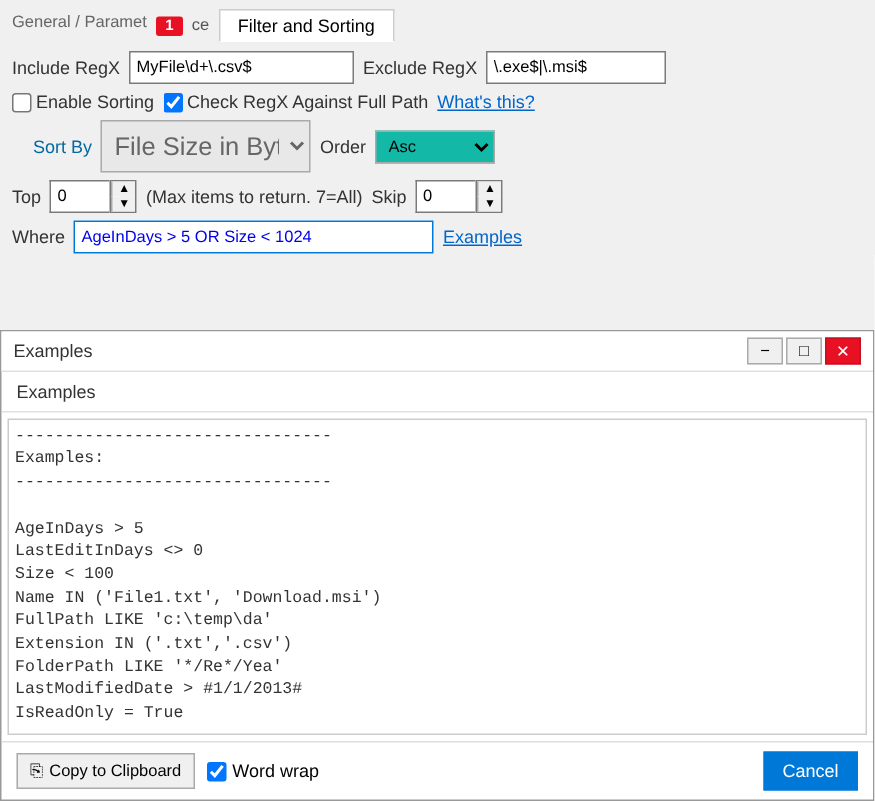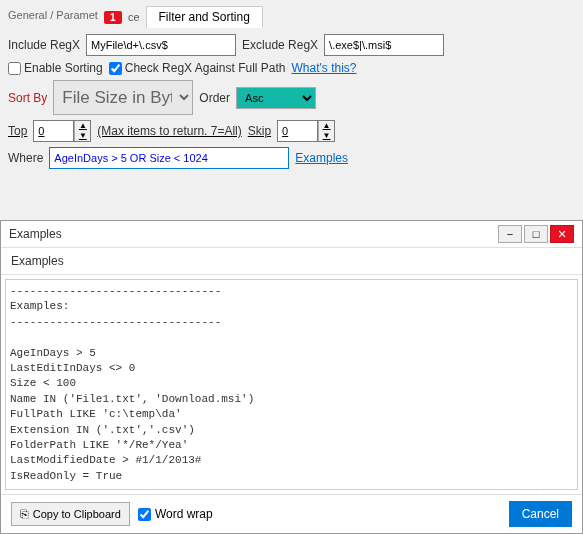--- a/index.html
+++ b/index.html
@@ -110,21 +110,20 @@
       height: 22px;
       font-size: 11px;
       width: 80px;
     }
 
     .top-row2 {
       display: flex;
       align-items: center;
       gap: 6px;
       margin-bottom: 5px;
-      text-decoration: underline;
     }
 
     .spinner-group {
       display: flex;
       flex-direction: column;
       border: 1px solid #7a7a7a;
       background: white;
     }
 
     .spinner-btn {
@@ -391,21 +390,21 @@
       <span class="form-label">Enable Sorting</span>
     </div>
     <div class="checkbox-group">
       <input type="checkbox" checked="" style="">
       <span class="form-label">Check RegX Against Full Path</span>
     </div>
     <a class="link-blue">What's this?</a>
   </div>
 
   <div class="sort-row">
-    <label class="form-label" style="color:#b91c1c;">Sort By</label>
+    <label class="form-label" style="color:#0369a1;margin-left:14px;">Sort By</label>
     <select class="sort-select">
       <option>File Size in Bytes</option>
     </select>
     <label class="form-label">Order</label>
     <select class="order-select">
       <option>Asc</option>
     </select>
   </div>
 
   <div class="top-row2">

